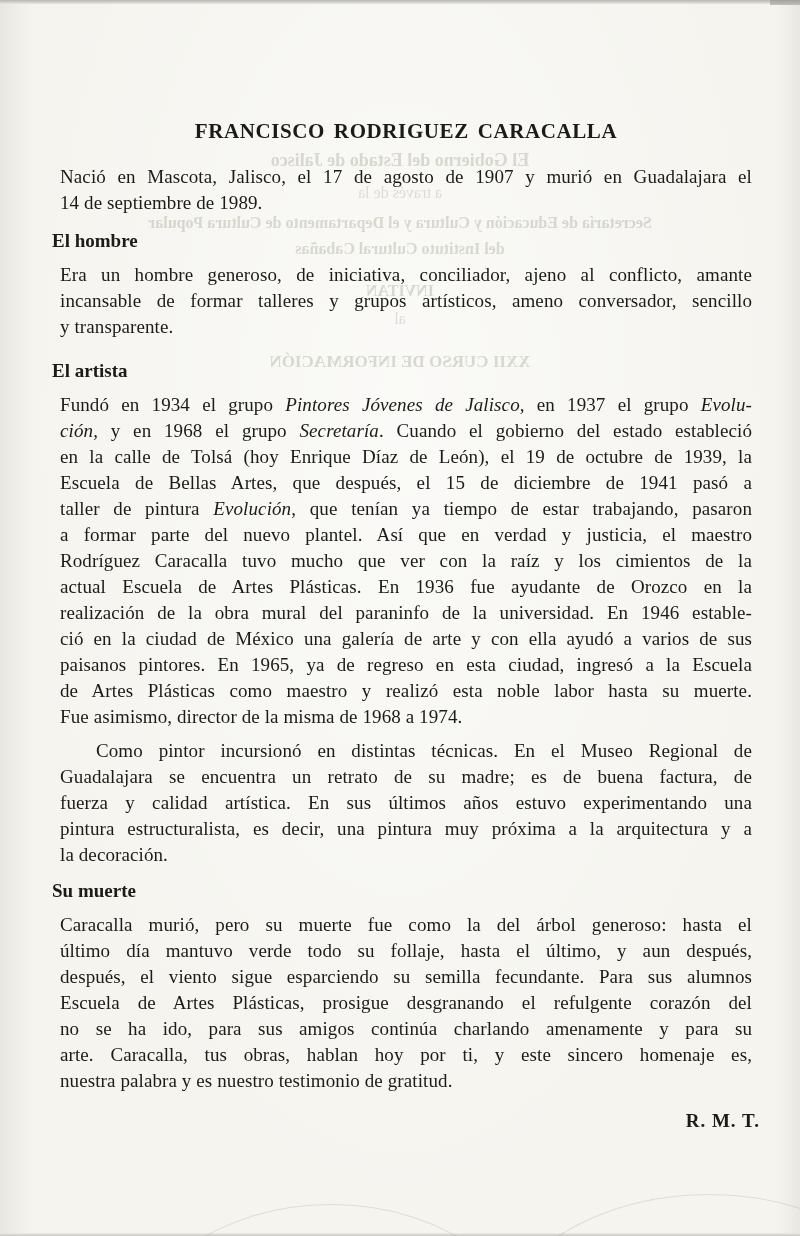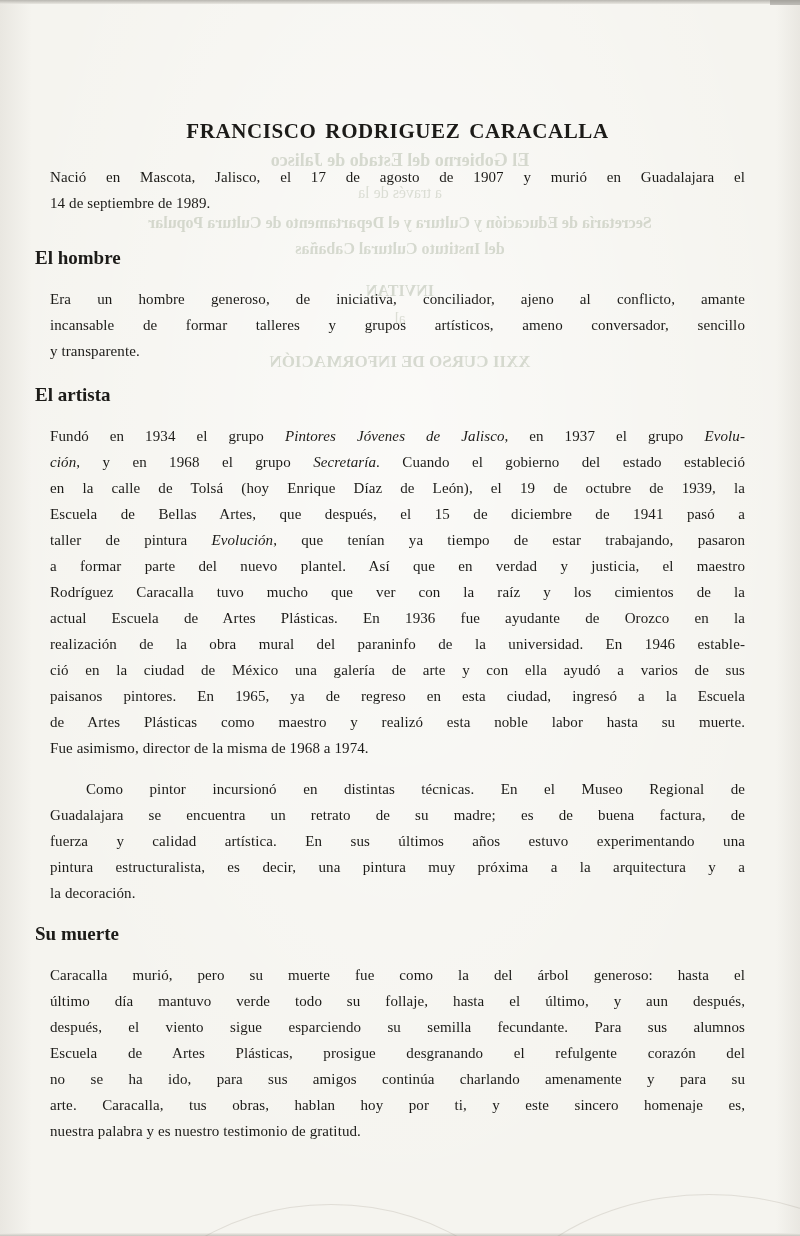--- a/index.html
+++ b/index.html
@@ -17,37 +17,37 @@
   }
   .edge-top{position:absolute;top:0;left:0;right:0;height:4px;
     background:linear-gradient(to bottom,#b8b6b0,#e9e7e1);}
   .corner-tr{position:absolute;top:0;right:0;width:30px;height:5px;background:#94928c;opacity:.55;}
   .edge-bottom{position:absolute;bottom:0;left:0;right:0;height:3px;
     background:linear-gradient(to top,#c8c6c0,#efede7);}
   .crease{position:absolute;border:1px solid rgba(150,140,128,0.22);border-radius:50%;}
   .crease.c1{width:420px;height:320px;left:120px;bottom:-290px;}
   .crease.c2{width:460px;height:340px;right:-140px;bottom:-300px;}
 
-  .content{position:relative;padding:118px 40px 0 35px;}
+  .content{position:relative;padding:118px 40px 0 52px;}
 
   .title{
     font-size:21px;font-weight:700;text-align:center;
     letter-spacing:0.6px;word-spacing:3px;
     line-height:26px;margin:0 0 20px 0;
   }
   .heading{font-size:19px;font-weight:700;line-height:26px;margin:0;}
-  .para{margin:15px;font-size:15px;}
+  .para{margin:8px;font-size:19px;}
   .line{
     line-height:26px;height:26px;overflow:hidden;
     text-align:justify;text-align-last:justify;
     letter-spacing:0.1px;
   }
   .line.last{text-align-last:left;}
   .line.first{text-indent:36px;}
-  #sections > :nth-child(2){margin-top:29px;}
+  #sections > :nth-child(2){margin-top:12px;}
   #sections > :nth-child(4){margin-top:18px;font-family:Liberation Serif, serif;}
   #sections > :nth-child(6){margin-top:8px;}
   #sections > :nth-child(7){margin-top:10px;}
 
   .signature{
     font-size:19px;font-weight:700;text-align:right;
     line-height:26px;margin-top:14px;letter-spacing:1px;
   }
 
   .ghost-layer{position:absolute;top:0;left:0;right:0;bottom:0;pointer-events:none;}
@@ -122,15 +122,16 @@
         <div class="para">
           <div class="line">Caracalla murió, pero su muerte fue como la del árbol generoso: hasta el</div>
           <div class="line">último día mantuvo verde todo su follaje, hasta el último, y aun después,</div>
           <div class="line">después, el viento sigue esparciendo su semilla fecundante. Para sus alumnos</div>
           <div class="line">Escuela de Artes Plásticas, prosigue desgranando el refulgente corazón del</div>
           <div class="line">no se ha ido, para sus amigos continúa charlando amenamente y para su</div>
           <div class="line">arte. Caracalla, tus obras, hablan hoy por ti, y este sincero homenaje es,</div>
           <div class="line last">nuestra palabra y es nuestro testimonio de gratitud.</div>
         </div>
       </div>
+    <div class="signature">R. M. T.</div>
   </div>
 
 </div>
 
 </body></html>

